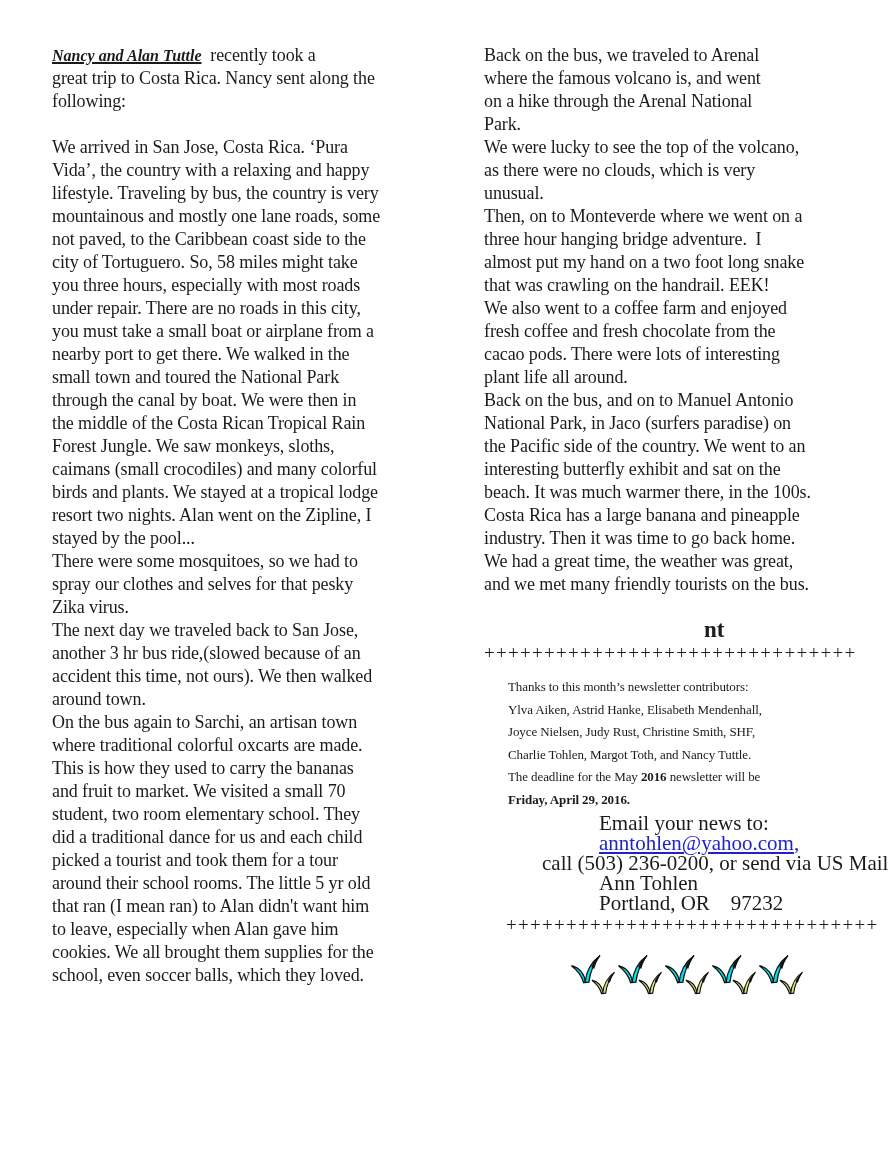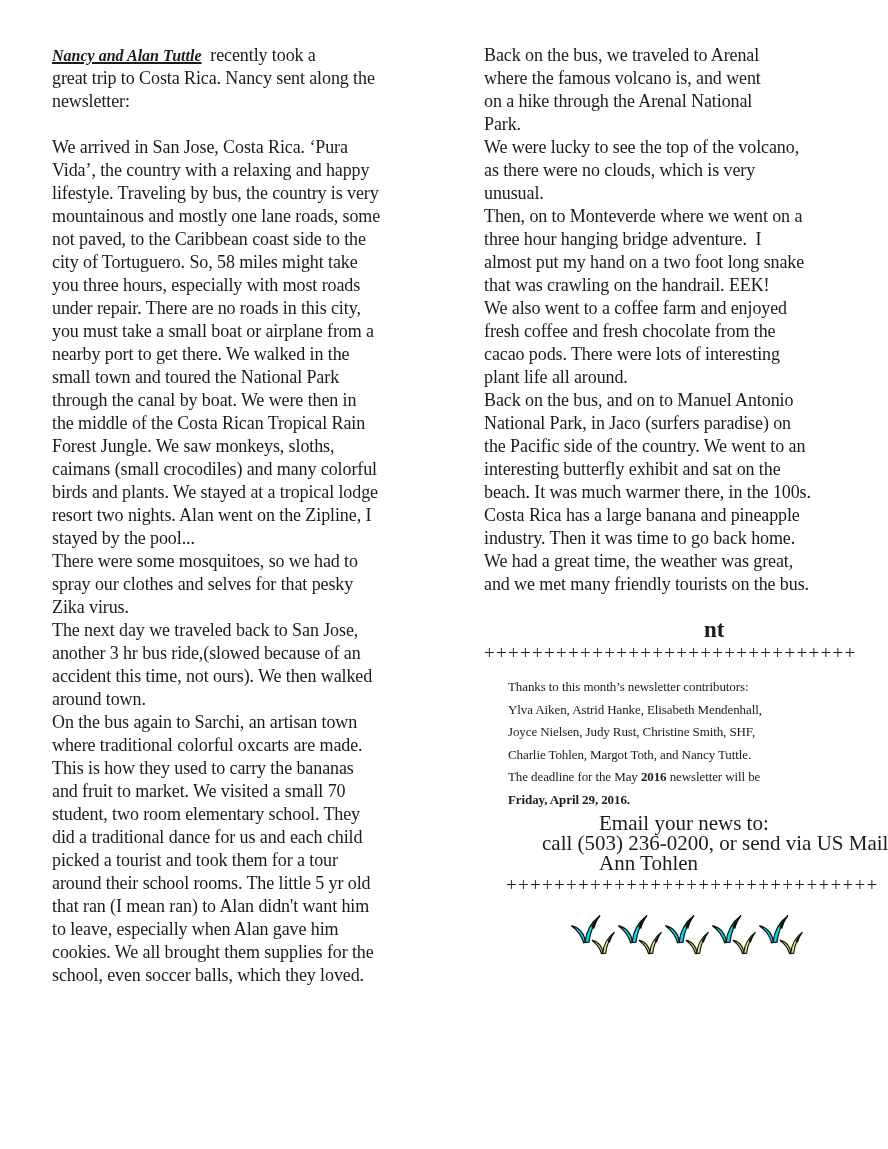--- a/index.html
+++ b/index.html
@@ -46,21 +46,21 @@
   .bird-small{position:absolute;left:21px;top:17px;}
 </style>
 </head>
 <body>
 
 <div class="page">
 
   <div class="col col-left">
     <div class="prose"><span class="intro-heading">Nancy and Alan Tuttle</span><span>  recently took a
 great trip to Costa Rica. Nancy sent along the
-newsletter:</span></div>
+following:</span></div>
     <div class="prose body-para">We arrived in San Jose, Costa Rica. ‘Pura
 Vida’, the country with a relaxing and happy
 lifestyle. Traveling by bus, the country is very
 mountainous and mostly one lane roads, some
 not paved, to the Caribbean coast side to the
 city of Tortuguero. So, 58 miles might take
 you three hours, especially with most roads
 under repair. There are no roads in this city,
 you must take a small boat or airplane from a
 nearby port to get there. We walked in the
@@ -125,22 +125,24 @@
 
     <div class="thanks-block"><span>Thanks to this month’s newsletter contributors:
 Ylva Aiken, Astrid Hanke, Elisabeth Mendenhall,
 Joyce Nielsen, Judy Rust, Christine Smith, SHF,
 Charlie Tohlen, Margot Toth, and Nancy Tuttle.
 The deadline for the May </span><span class="bold">2016</span><span> newsletter will be
 </span><span class="bold">Friday, April 29, 2016.</span></div>
 
     <div class="email-block">
       <div class="email-line pl-deep">Email your news to:</div>
+      <div class="email-line pl-deep"><a class="email-link">anntohlen@yahoo.com</a><span class="email-comma">,</span></div>
       <div class="email-line pl-mid">call (503) 236-0200, or send via US Mail to:</div>
       <div class="email-line pl-deep">Ann Tohlen</div>
+      <div class="email-line pl-deep">Portland, OR    97232</div>
     </div>
 
     <div class="plus-line second">+++++++++++++++++++++++++++++++</div>
 
     <div class="birds-row">
 
       <div class="bird-pair">
         <svg class="bird-big" viewBox="0 0 34 34" width="33" height="33">
           <path stroke="#101010" stroke-width="1.3" d="M17,29 C16,21 11,14 2.5,12 C9,17 13.5,23 15,29.5 Z" fill="#00e0f0"></path>
           <path stroke="#101010" stroke-width="1.3" d="M16.5,29.5 C17.5,19 22,9 32,1.5 C25.5,10 21.5,20 20.5,29 Z" fill="#00e0f0"></path>

